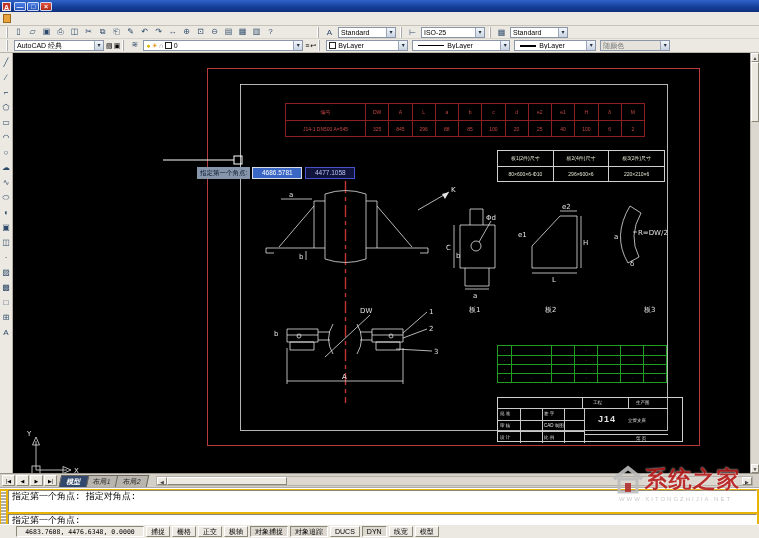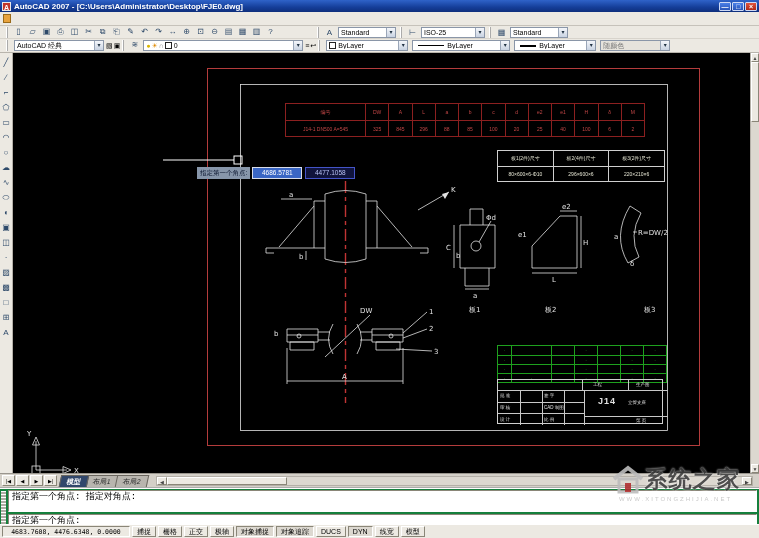--- a/index.html
+++ b/index.html
@@ -69,21 +69,21 @@
   
   .gtable{position:absolute;left:484px;top:292px;width:170px;border:1px solid #1ea01e;
           font-size:5px;color:#34c034;}
   .grow{display:flex;height:9px;}
   .grow + .grow{border-top:1px solid #1ea01e;}
   .grow [data-name="parts-cell"]{flex:1;border-right:1px solid #1ea01e;text-align:center;line-height:8px;}
   .grow [data-name="parts-cell"]:first-child{flex:0 0 14px;}
   .grow [data-name="parts-cell"]:nth-child(2){flex:0 0 40px;}
   .grow [data-name="parts-cell"]:last-child{border-right:none;}
   
-  .tblock{position:absolute;left:484px;top:326px;width:166px;height:45px;border:1px solid #d0d0d0;
+  .tblock{position:absolute;left:484px;top:344px;width:186px;height:45px;border:1px solid #d0d0d0;
           color:#e0e0e0;font-size:4.5px;}
   .tblock .ln{position:absolute;background:#c8c8c8;}
   .tblock span{position:absolute;white-space:nowrap;}
   .tb-code{font-size:9px;font-weight:bold;letter-spacing:1px;}
   
   .dyn{position:absolute;left:184px;top:114px;display:flex;align-items:center;font-size:6.5px;}
   .dyn-label{background:#8796aa;color:#06112a;padding:1px 3px;height:12px;line-height:10px;white-space:nowrap;}
   .dyn-x{width:50px;height:12px;margin-left:2px;background:#3a66c4;color:#fff;border:1px solid #d8dce8;
          text-align:center;line-height:10px;font-size:6.5px;}
   .dyn-y{width:50px;height:12px;margin-left:3px;background:#10143c;color:#b8c2f4;border:1px solid #4454c8;
@@ -104,51 +104,50 @@
   .tabs{display:flex;height:13px;align-items:flex-end;}
   .tabs [data-name="layout-tab"]{padding:0 6px;height:12px;line-height:12px;background:#b8b5ae;color:#2a2a2a;
         border:1px solid #6a665e;border-bottom:none;transform:skewX(-12deg);margin-right:-2px;}
   .tabs [data-name="layout-tab"].active{background:#31476b;color:#fff;font-weight:bold;z-index:2;}
   .hscroll{flex:1;height:10px;margin:0 6px 0 10px;background:#dcd8d0;border:1px solid #b4b0a8;
            display:flex;font-size:5px;color:#444;}
   .hscroll .arr{width:10px;background:#ece9e2;border:1px solid;border-color:#fff #8a8678 #8a8678 #fff;
                 text-align:center;line-height:8px;}
   .hscroll .thumb{width:120px;background:#ece9e2;border:1px solid;border-color:#fff #8a8678 #8a8678 #fff;}
   
-  .command{position:absolute;left:0;top:487px;width:759px;height:37px;background:#15803d;
+  .command{position:absolute;left:0;top:487px;width:759px;height:37px;background:#eab308;
            border-top:2px groove #fff;font-family:"DejaVu Sans Mono",monospace;font-size:9px;}
   .cmd-grip{position:absolute;left:1px;top:2px;width:5px;height:33px;
             background:repeating-linear-gradient(180deg,#fff 0 1px,#b0aca4 1px 3px);}
   .cmd-hist{position:absolute;left:8px;top:1px;right:2px;height:22px;background:#fff;
             border:1px solid;border-color:#8a8678 #fff #fff #8a8678;padding:0 3px;line-height:11px;overflow:hidden;}
   .cmd-line{position:absolute;left:8px;top:25px;right:2px;height:11px;background:#fff;
             border:1px solid;border-color:#8a8678 #fff #fff #8a8678;padding:0 3px;line-height:10px;}
   
   .status{position:absolute;left:0;top:524px;width:759px;height:14px;background:#ece9e2;
-          border-top:1px solid #fff;display:flex;align-items:center;font-size:7px;padding-left:2px;}
+          border-top:1px solid #fff;display:flex;align-items:center;font-size:7px;padding-left:16px;}
   .coords{width:128px;height:11px;border:1px solid;border-color:#8a8678 #fff #fff #8a8678;
           text-align:center;line-height:10px;font-family:"DejaVu Sans Mono",monospace;font-size:6.5px;}
   .status [data-name="status-toggle"]{height:11px;line-height:10px;padding:0 4px;margin-left:2px;background:#ece9e2;
           border:1px solid;border-color:#fff #8a8678 #8a8678 #fff;white-space:nowrap;}
   .status [data-name="status-toggle"].pressed{border-color:#8a8678 #fff #fff #8a8678;background:#dcd8d0;}
   
   .watermark{position:absolute;left:592px;top:464px;width:167px;height:74px;z-index:40;
              pointer-events:none;opacity:.9;text-align:center;}
   .wm-row{display:flex;align-items:center;justify-content:center;}
-  .wm-text{font-size:23px;font-weight:bold;color:#404040;text-shadow:0 0 2px #fff;letter-spacing:1px;}
+  .wm-text{font-size:23px;font-weight:bold;color:#b91c1c;text-shadow:0 0 2px #fff;letter-spacing:1px;}
   .wm-url{font-size:6px;color:#c4c4c4;letter-spacing:2px;margin-top:1px;}
 </style>
 </head>
 <body>
 
 <div class="window" data-name="autocad-window">
 
   <div class="titlebar" data-name="title-bar">
     <span class="app-icon" data-name="app-icon">A</span>
-    <span class="title-text" data-name="window-title">AutoCAD 2007 - [C:\Users\Administrator\Desktop\FJE0.dwg]</span>
     <span class="win-btns">
       <span class="win-btn" data-name="minimize-button">—</span>
       <span class="win-btn" data-name="maximize-button">□</span>
       <span class="win-btn close" data-name="close-button">×</span>
     </span>
   </div>
 
   <div class="menubar" data-name="menu-bar">
     <span class="doc-icon" data-name="document-icon"></span>
   </div>

